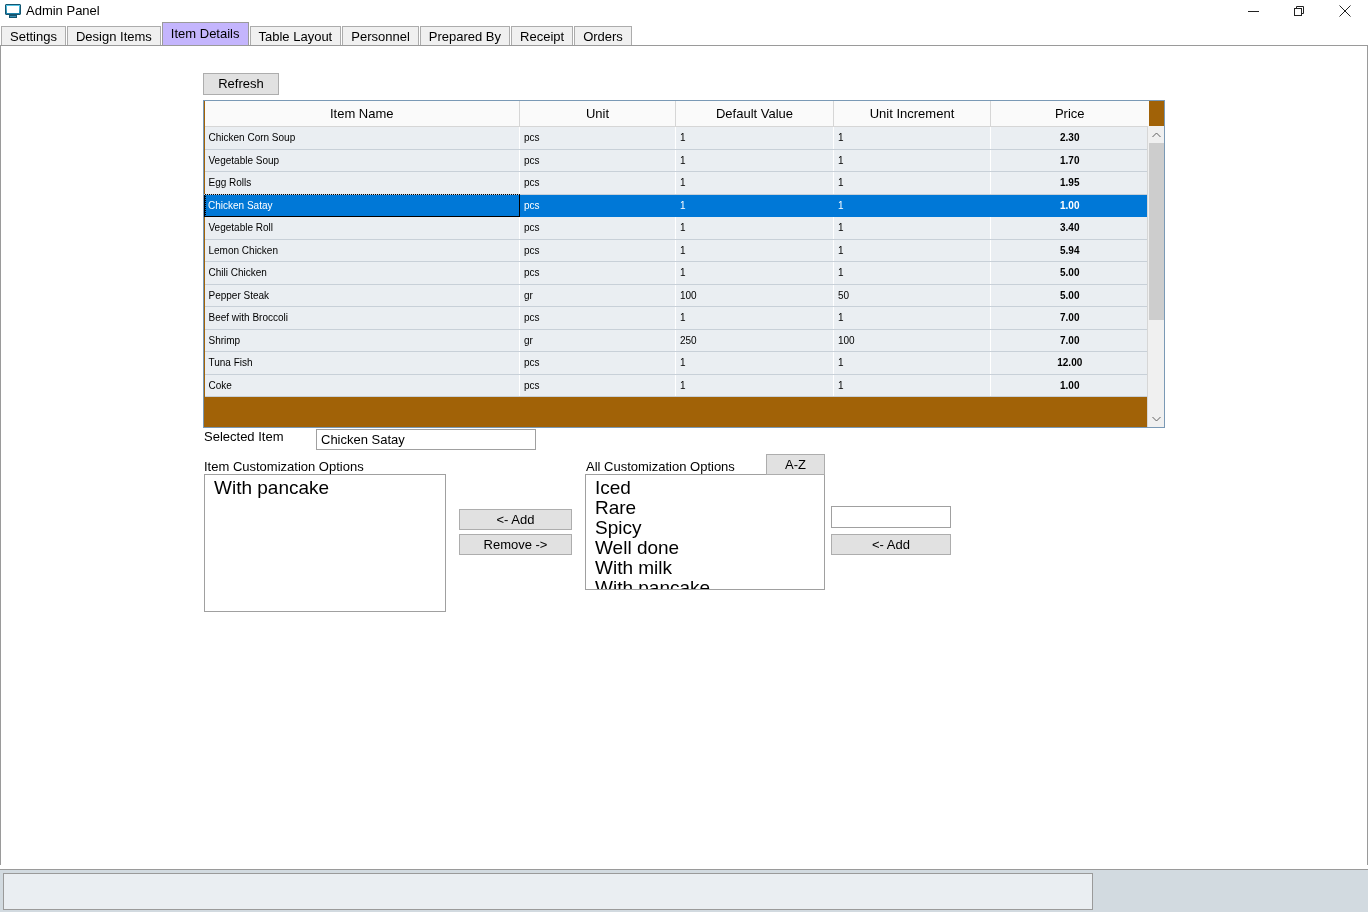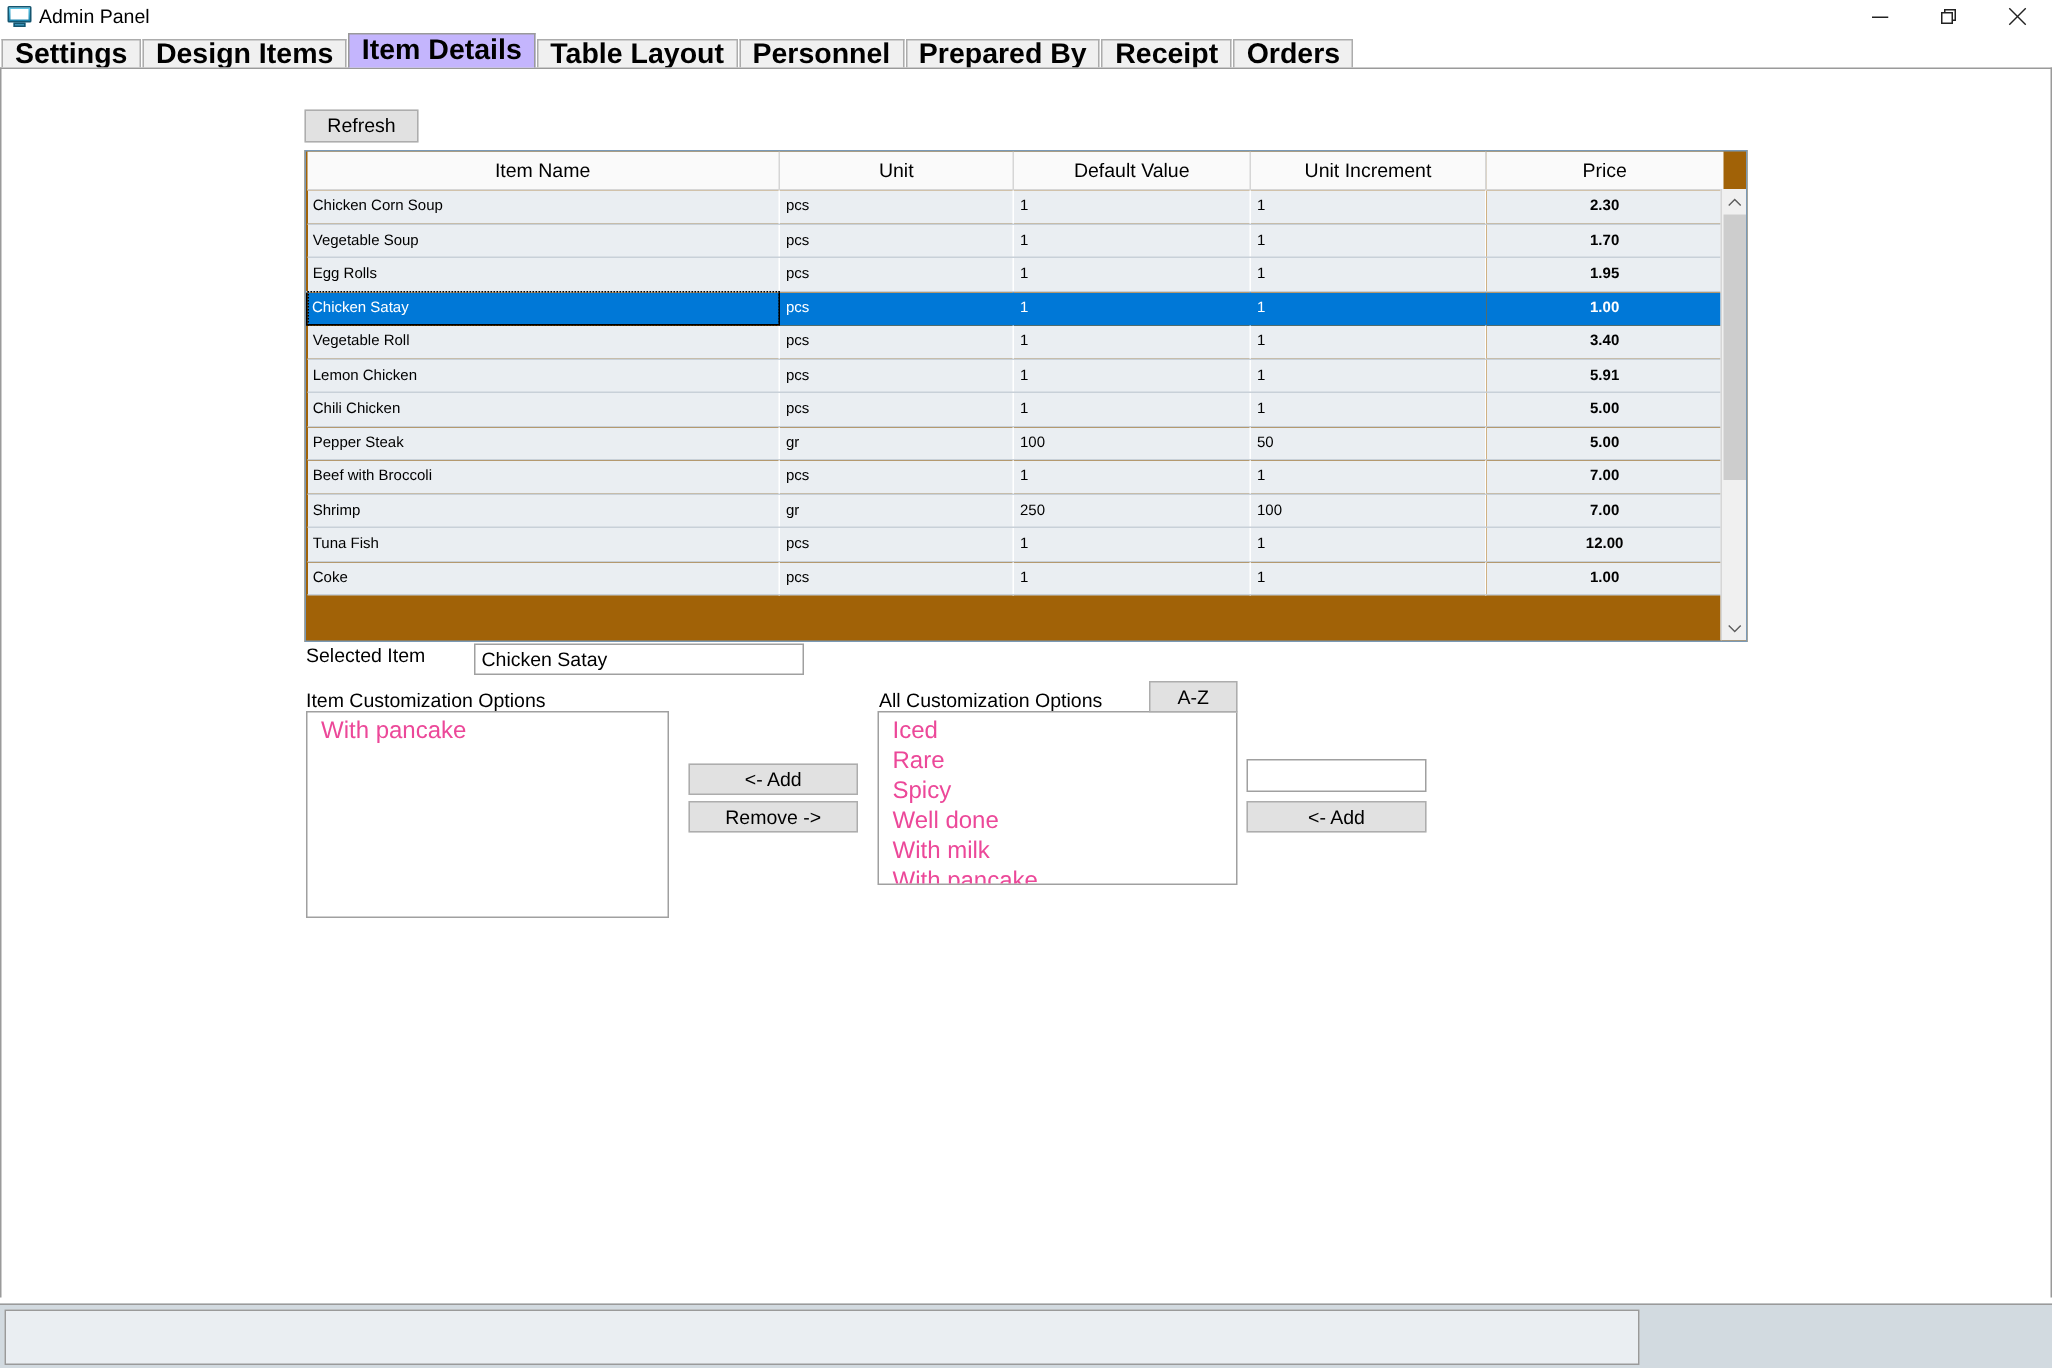--- a/index.html
+++ b/index.html
@@ -89,27 +89,26 @@
     box-sizing: border-box;
   }
   .tab {
     height: 19px;
     line-height: 19px;
     padding: 0 8px;
     background: #f0f0f0;
     border: 1px solid #acacac;
     border-bottom: none;
     margin-right: 1px;
-    font-size: 19px;
+    font-size: 13px;
     color: #000;
     box-sizing: border-box;
     position: relative;
     top: 0px;
     white-space: nowrap;
-    font-weight: bold;
   }
   .tab.selected {
     background: #c4b5fd;
     height: 23px;
     line-height: 22px;
     border-color: #9a9a9a;
     z-index: 3;
   }
 
   
@@ -277,22 +276,22 @@
     background: #ffffff;
     border: 1px solid #a0a0a0;
     box-sizing: border-box;
     overflow: hidden;
     padding-top: 3px;
   }
   .listbox .li {
     height: 20px;
     line-height: 20px;
     padding-left: 9px;
-    font-size: 16px;
-    color: #ec4899;
+    font-size: 19px;
+    color: #000000;
     white-space: nowrap;
   }
   #item-customization-list {
     left: 203px;
     top: 428px;
     width: 242px;
     height: 138px;
   }
   #all-customization-list {
     left: 584px;
@@ -469,21 +468,21 @@
             <td class="num">pcs</td>
             <td class="num">1</td>
             <td class="num">1</td>
             <td class="price">3.40</td>
           </tr>
           <tr>
             <td class="name">Lemon Chicken</td>
             <td class="num">pcs</td>
             <td class="num">1</td>
             <td class="num">1</td>
-            <td class="price">5.91</td>
+            <td class="price">5.94</td>
           </tr>
           <tr>
             <td class="name">Chili Chicken</td>
             <td class="num">pcs</td>
             <td class="num">1</td>
             <td class="num">1</td>
             <td class="price">5.00</td>
           </tr>
           <tr>
             <td class="name">Pepper Steak</td>

